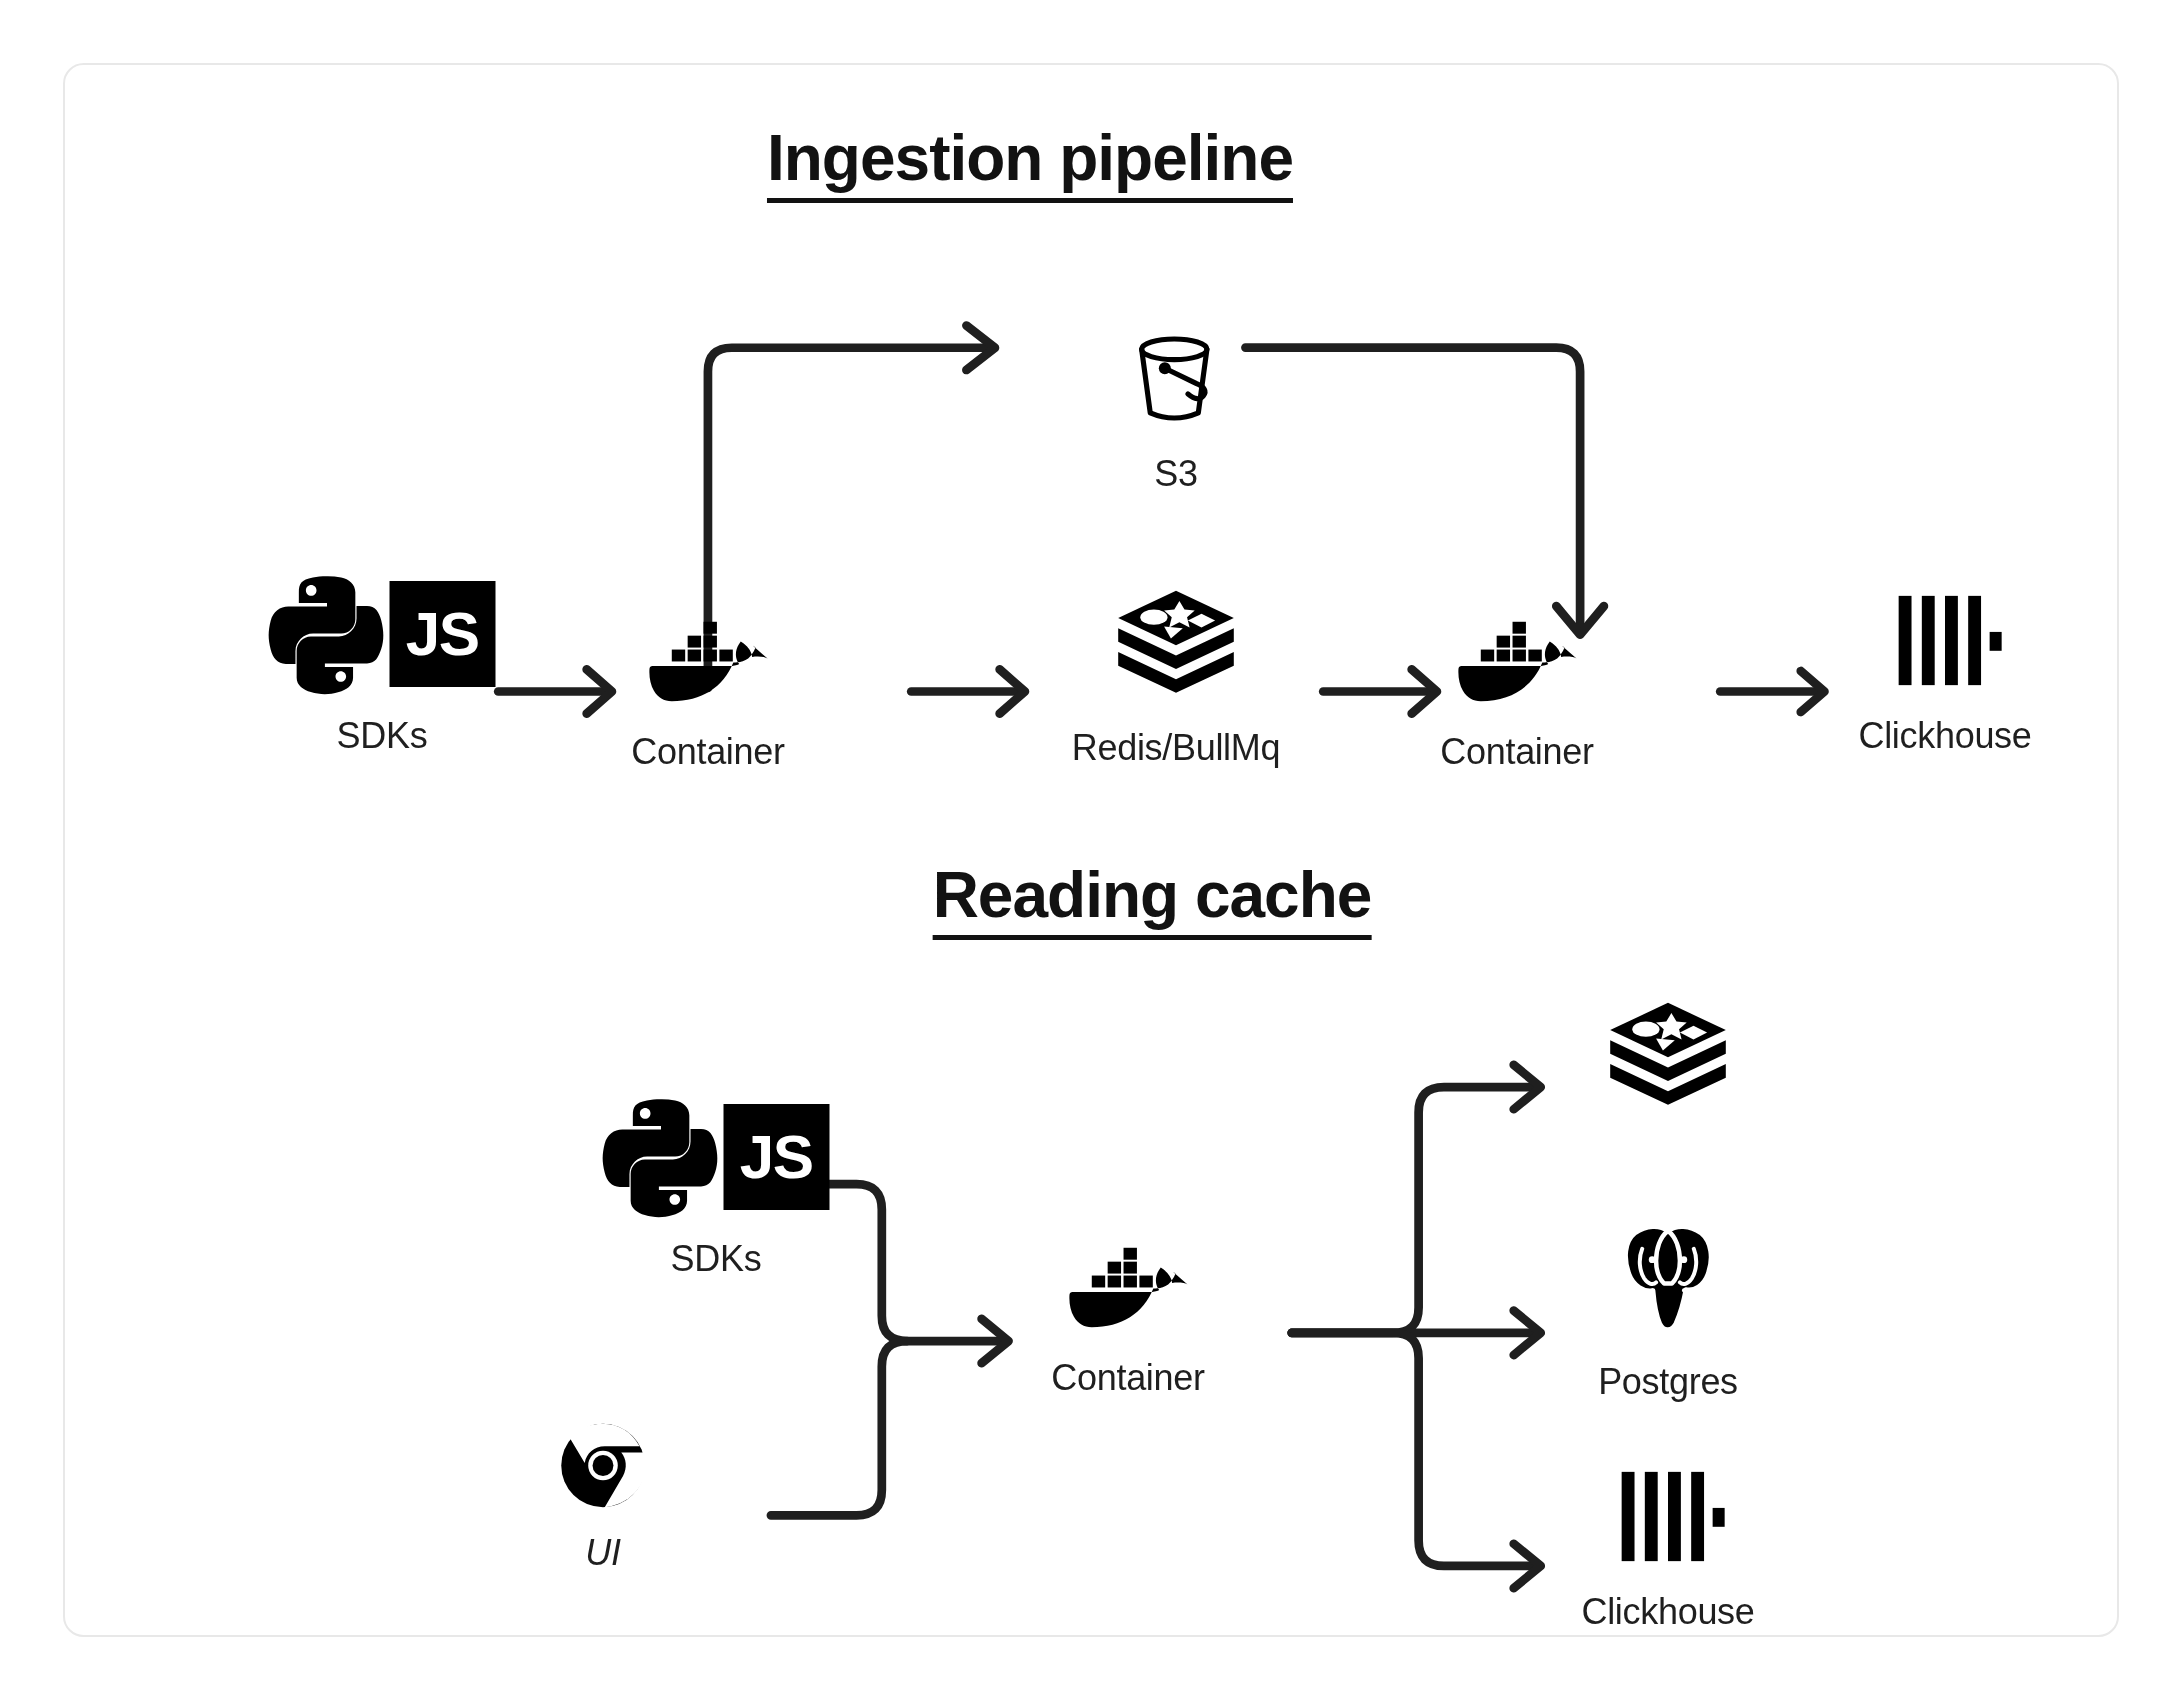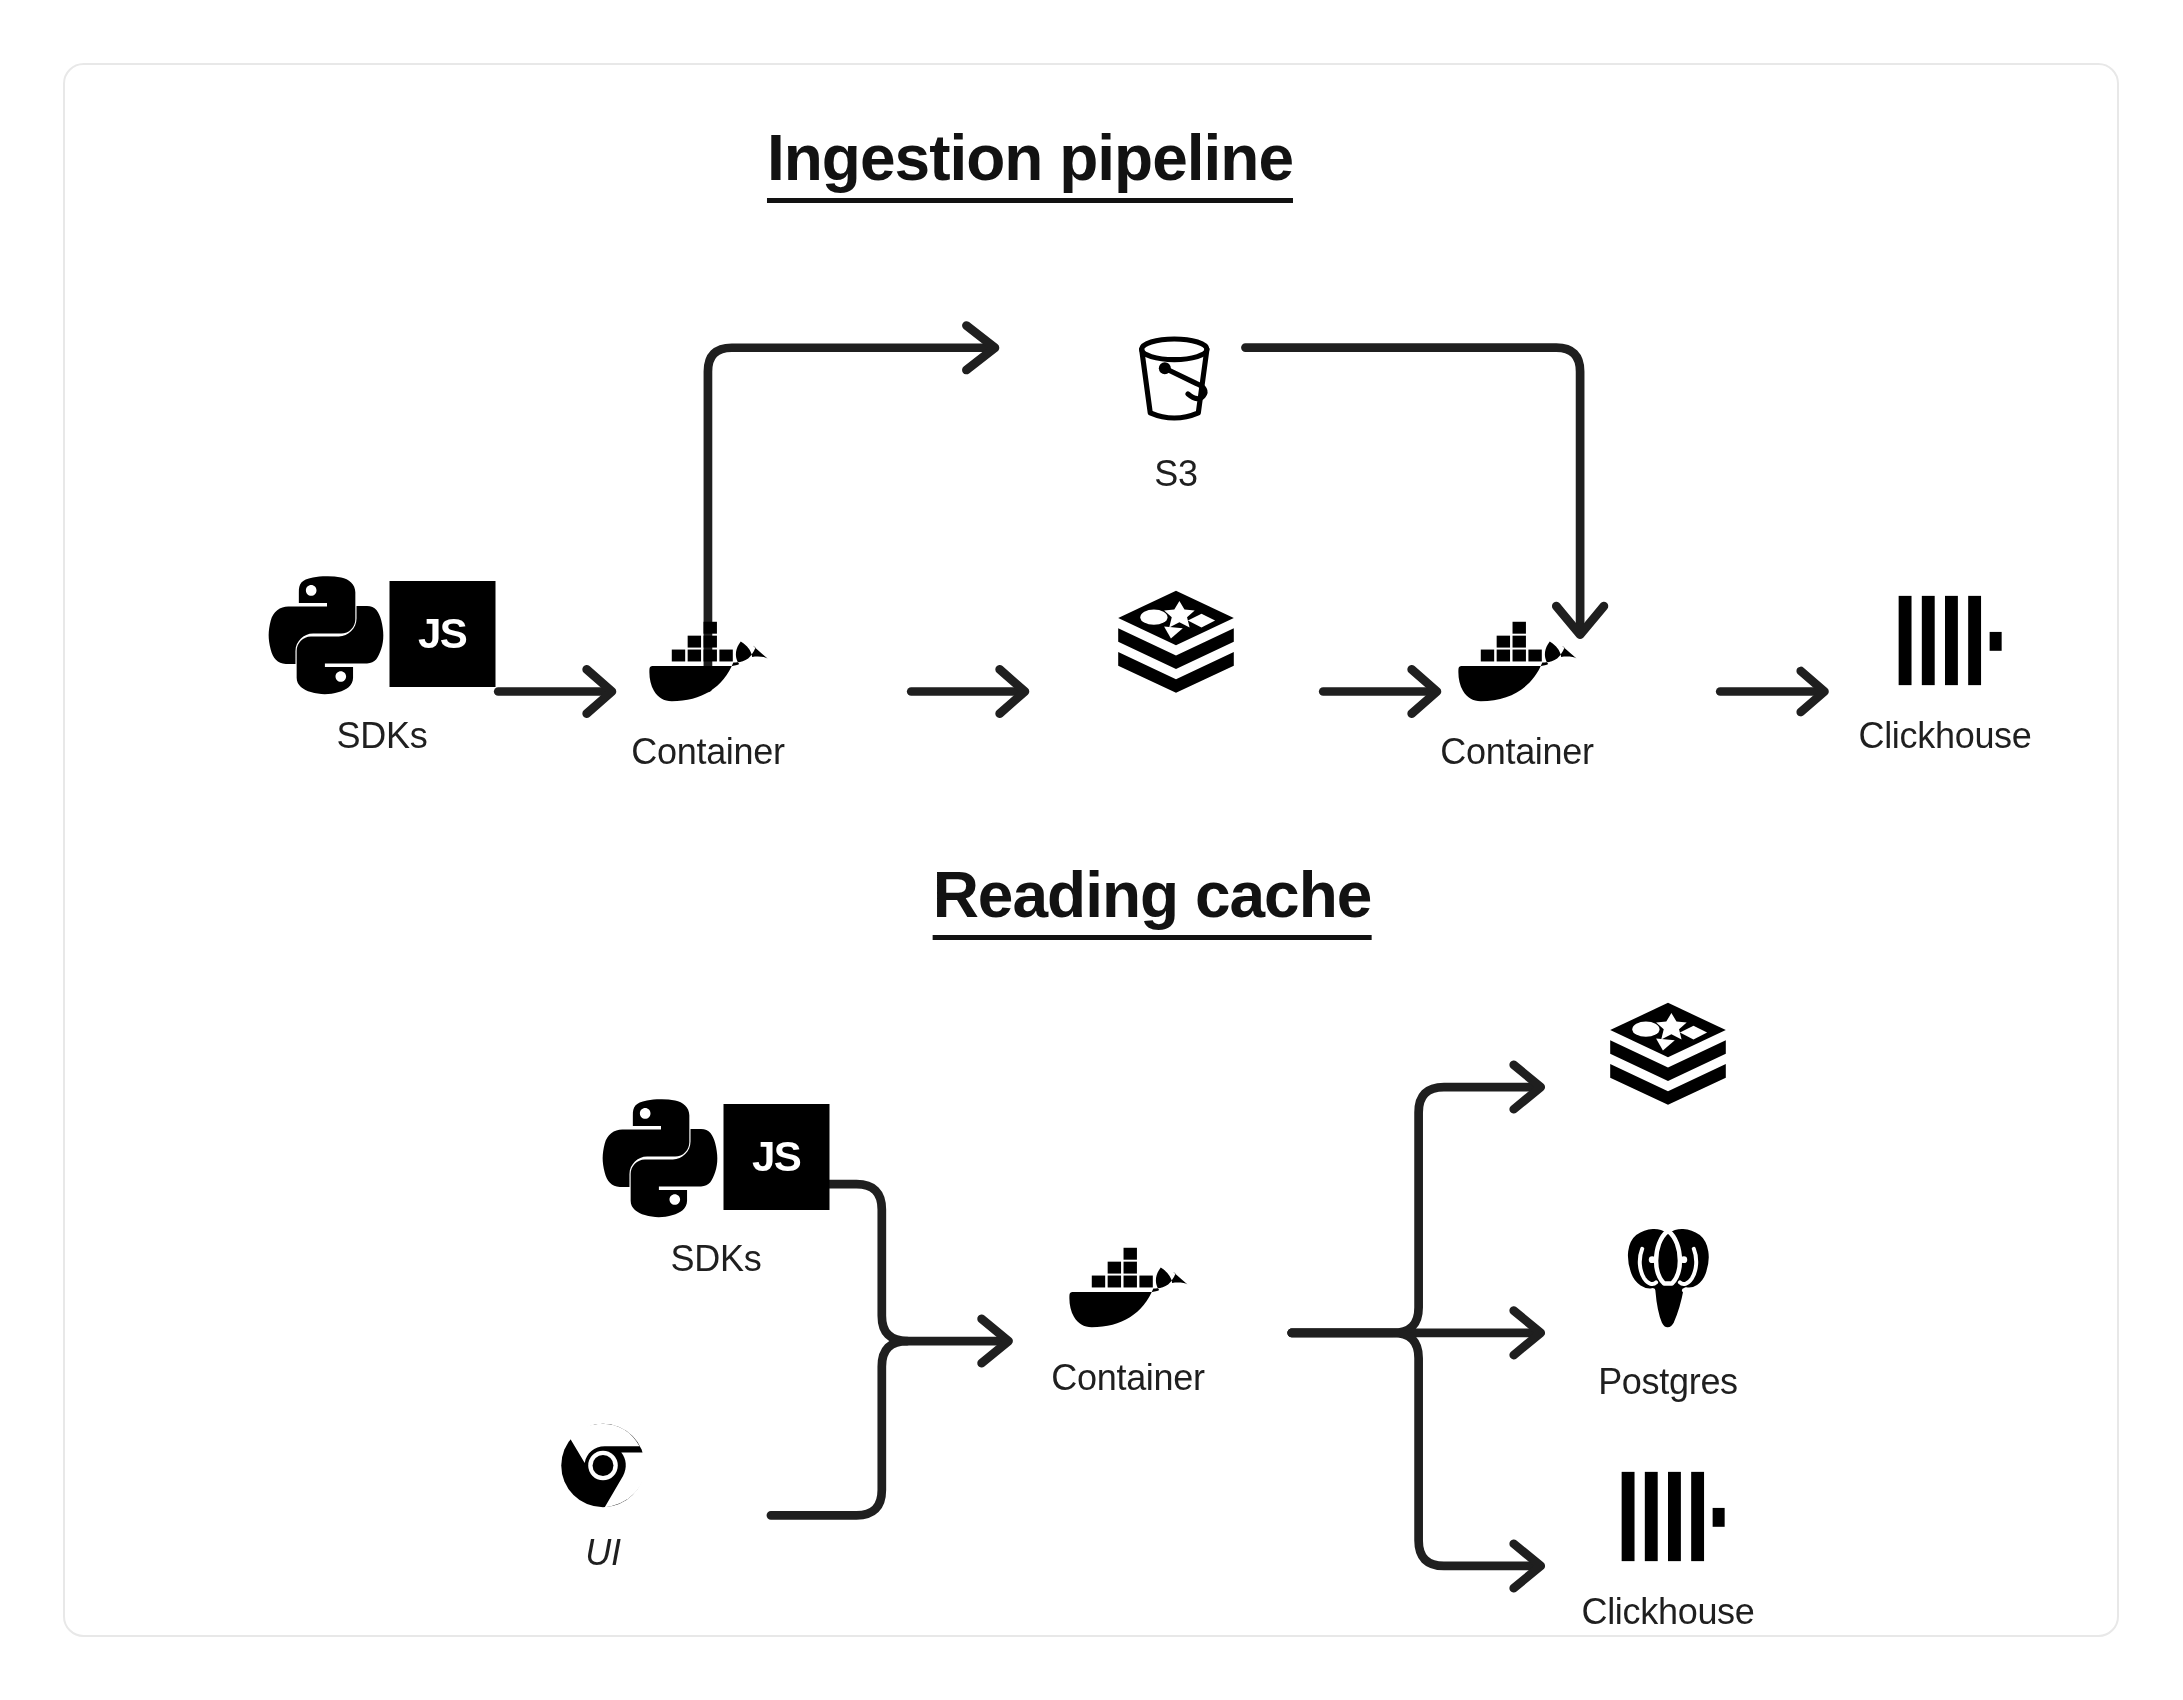--- a/index.html
+++ b/index.html
@@ -71,21 +71,21 @@
     justify-content: center;
     gap: 3.2px;
   }
   .js-box {
     background: #000000;
     color: #ffffff;
     font-weight: bold;
     display: flex;
     align-items: center;
     justify-content: center;
-    font-size: 42px;
+    font-size: 62px;
     letter-spacing: -1.6px;
     line-height: 1;
     box-sizing: border-box;
   }
 
   svg { display: block; overflow: visible; }
 
   .conn {
     position: absolute;
     pointer-events: none;
@@ -190,20 +190,21 @@
           <path d="M2 74 L70 106 138 74 138 90 70 122 2 90z"></path>
         </g>
         <g fill="#ffffff">
           <path d="M74 14 l6 10 12 1 -9 8 3 12 -12-6 -12 6 3-12 -9-8 12-1z"></path>
           <ellipse cx="44" cy="33" rx="16" ry="9"></ellipse>
           <path d="M100 29 l16 8 -16 8 -16-8z"></path>
           <path d="M56 44 l22 2 -14 12z"></path>
         </g>
       </svg>
     </div>
+    <div class="caption">Redis/BullMq</div>
   </div>
 
   <div class="node" style="left:1452px; top:524px;">
     <div class="glyph">
       <svg width="127" height="103" viewBox="0 0 256 200">
         <g fill="#000000">
           <rect x="55" y="86" width="27" height="24"></rect>
           <rect x="87" y="86" width="27" height="24"></rect>
           <rect x="119" y="86" width="27" height="24"></rect>
           <rect x="151" y="86" width="27" height="24"></rect>

